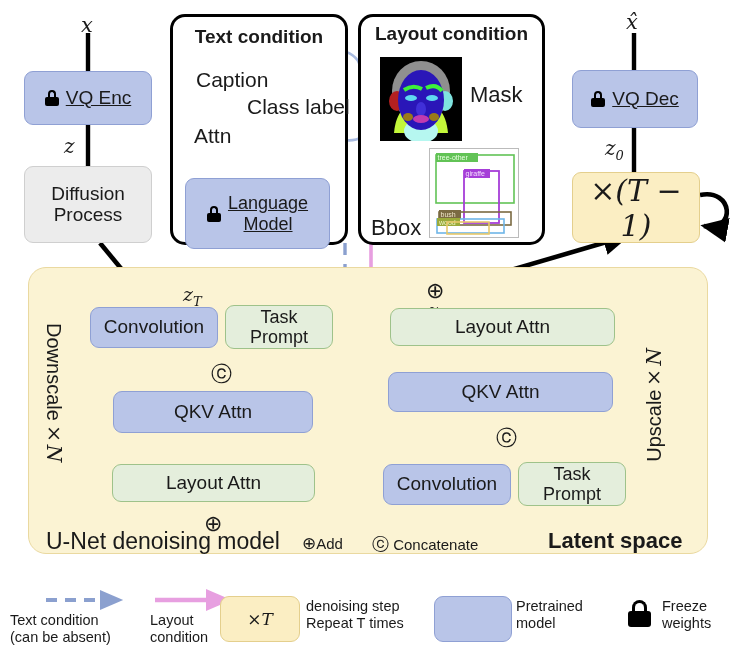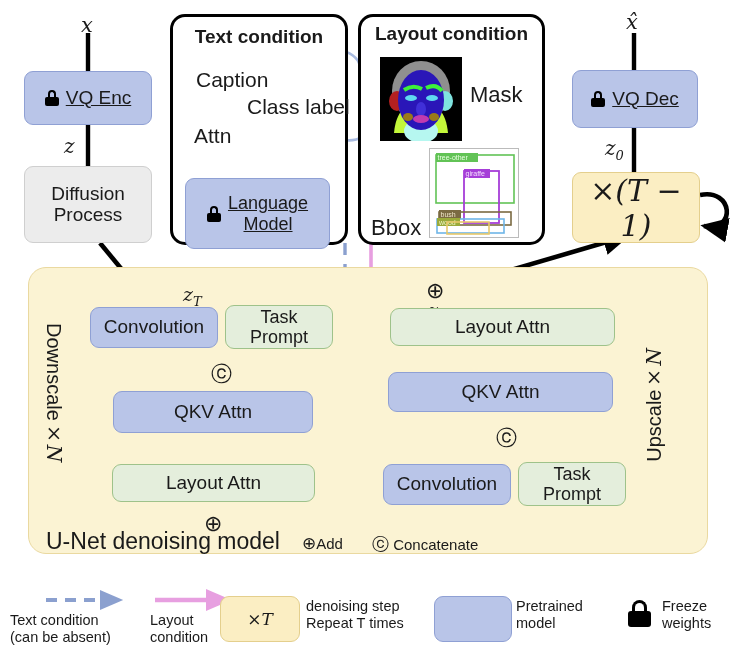--- a/index.html
+++ b/index.html
@@ -265,20 +265,21 @@
   <div class="sym" style="left:426px;top:278px;font-size:22px;">⊕</div>
 
   <div class="mk" style="left:46px;top:528px;font-size:23px;">U-Net denoising model</div>
   <div class="mk" style="left:302px;top:533px;font-size:15px;">
     <span style="font-size:17px;">⊕</span><span>Add</span>
   </div>
   <div class="mk" style="left:372px;top:533px;font-size:15px;">
     <span style="font-size:17px;">ⓒ</span>
     <span>Concatenate</span>
   </div>
+  <div class="mk" style="left:548px;top:528px;font-size:22px;font-weight:bold;">Latent space</div>
 
   <div class="legend" style="left:10px;top:612px;width:150px;">
     <div>Text condition</div>
     <div>(can be absent)</div>
   </div>
   <div class="legend" style="left:150px;top:612px;width:90px;">
     <div>Layout</div>
     <div>condition</div>
   </div>
 

